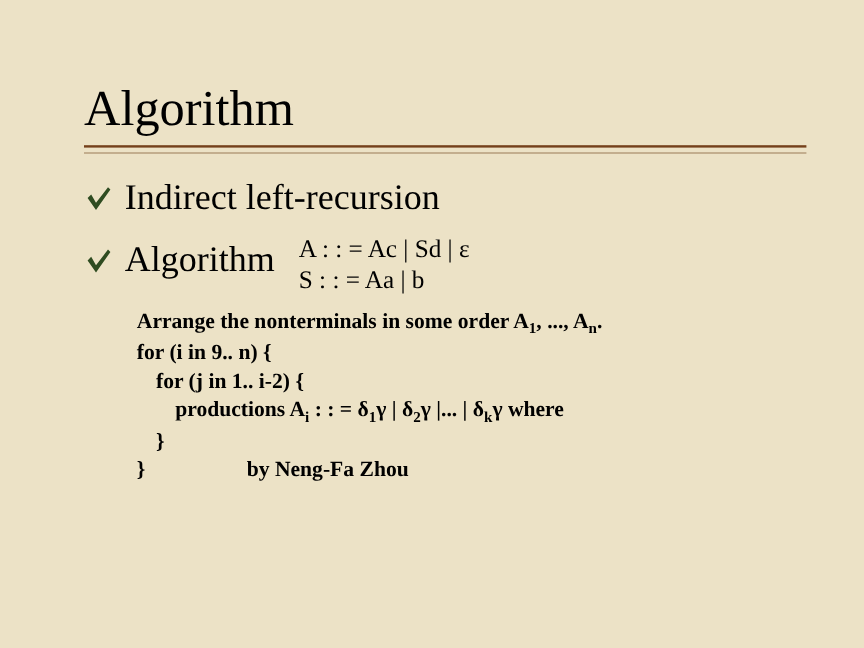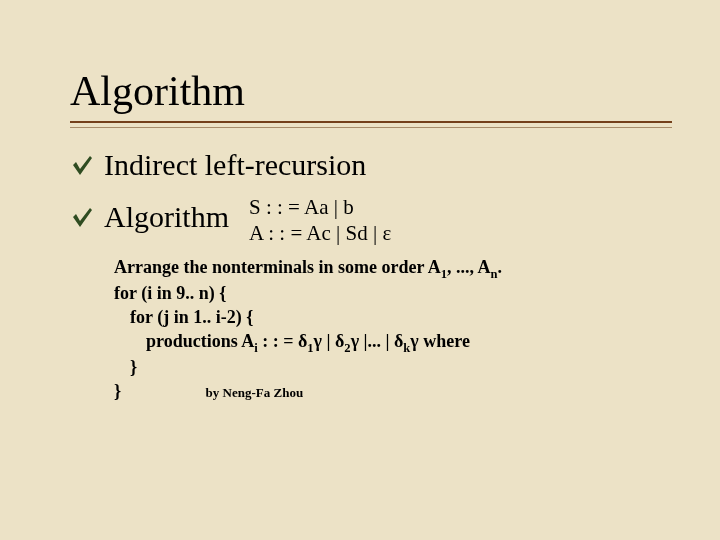--- a/index.html
+++ b/index.html
@@ -68,21 +68,21 @@
     font-size: 18px;
     line-height: 1.32;
     margin: 10px 0 0 44px;
     font-weight: bold;
   }
   .algobody .ind1 { padding-left: 16px; }
   .algobody .ind2 { padding-left: 32px; }
   .algobody .ind4 { padding-left: 88px; }
   sub { font-size: 0.7em; vertical-align: sub; }
   .byline {
-    font-size: 13px;
+    font-size: 18px;
     text-align: left;
     padding-left: 80px;
   }
 </style>
 </head>
 <body>
 
 <div class="slide">
 
   <div class="title">
@@ -103,22 +103,22 @@
   <div class="algo-row">
     <div class="algo-label">
       <span class="check">
         <svg viewBox="0 0 24 24">
             <path d="M3 12 L6 9 L10 16 L20 3 L22 5 L10 22 Z" fill="#2f4c21"></path>
           </svg>
       </span>
       <span>Algorithm</span>
     </div>
     <div class="grammar">
+      <div>A : : = Ac | Sd | ε</div>
       <div>S : : = Aa | b</div>
-      <div>A : : = Ac | Sd | ε</div>
     </div>
   </div>
 
   <div class="algobody">
     <div>
       <span>Arrange the nonterminals in some order A</span><sub>1</sub><span>, ..., A</span><sub>n</sub><span>.</span>
     </div>
     <div>for (i in 9.. n) {</div>
     <div class="ind1">for (j in 1.. i-2) {</div>
     <div class="ind2">

